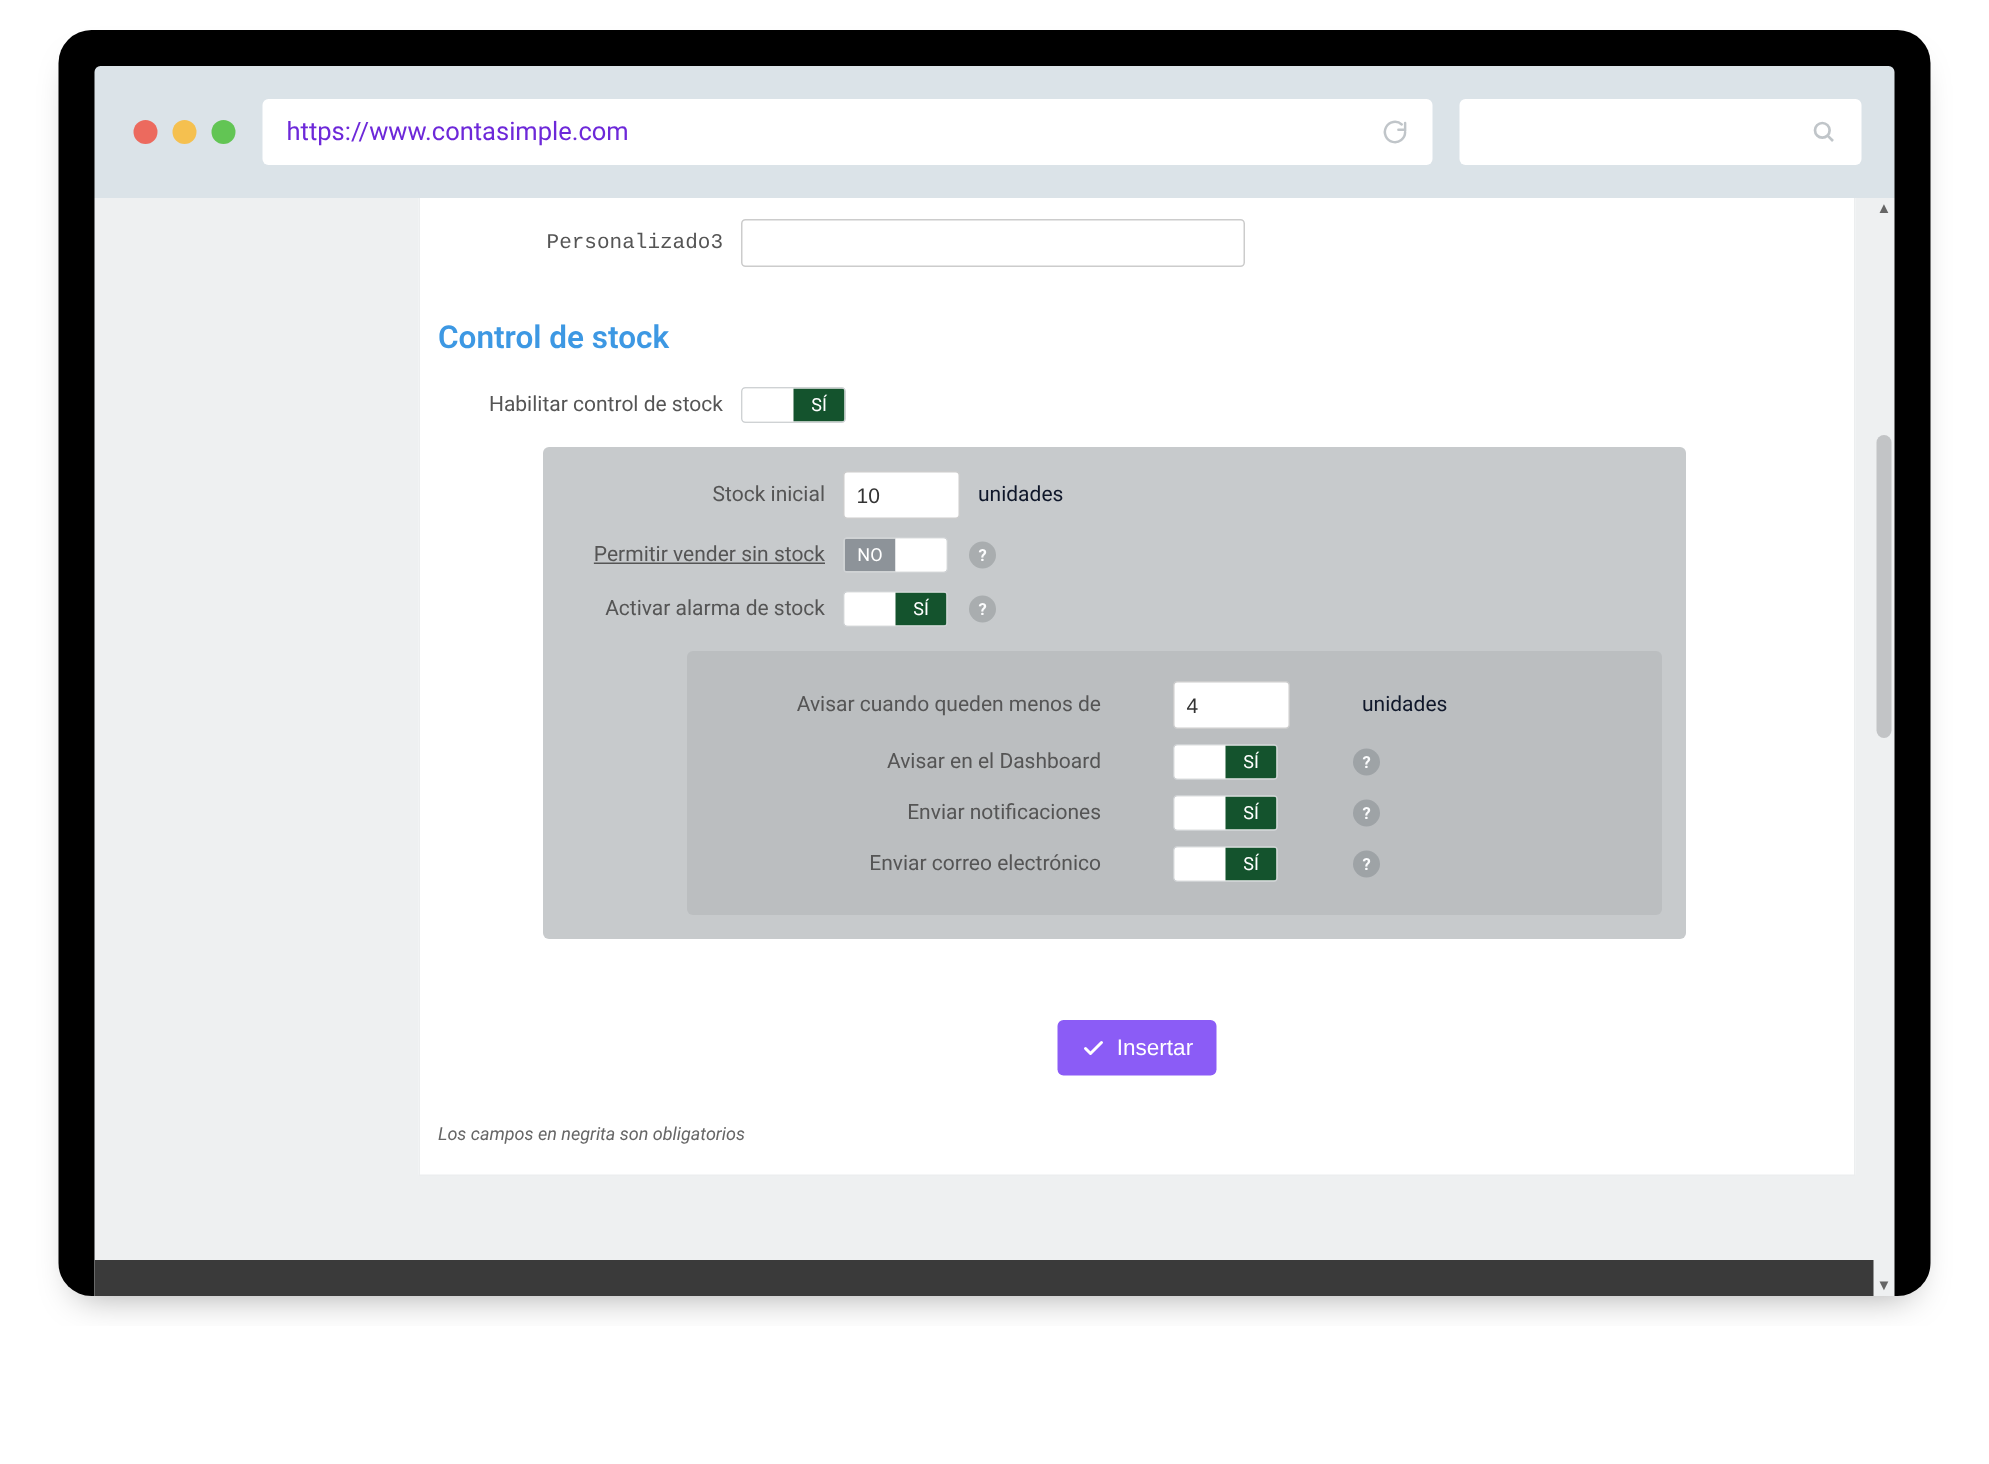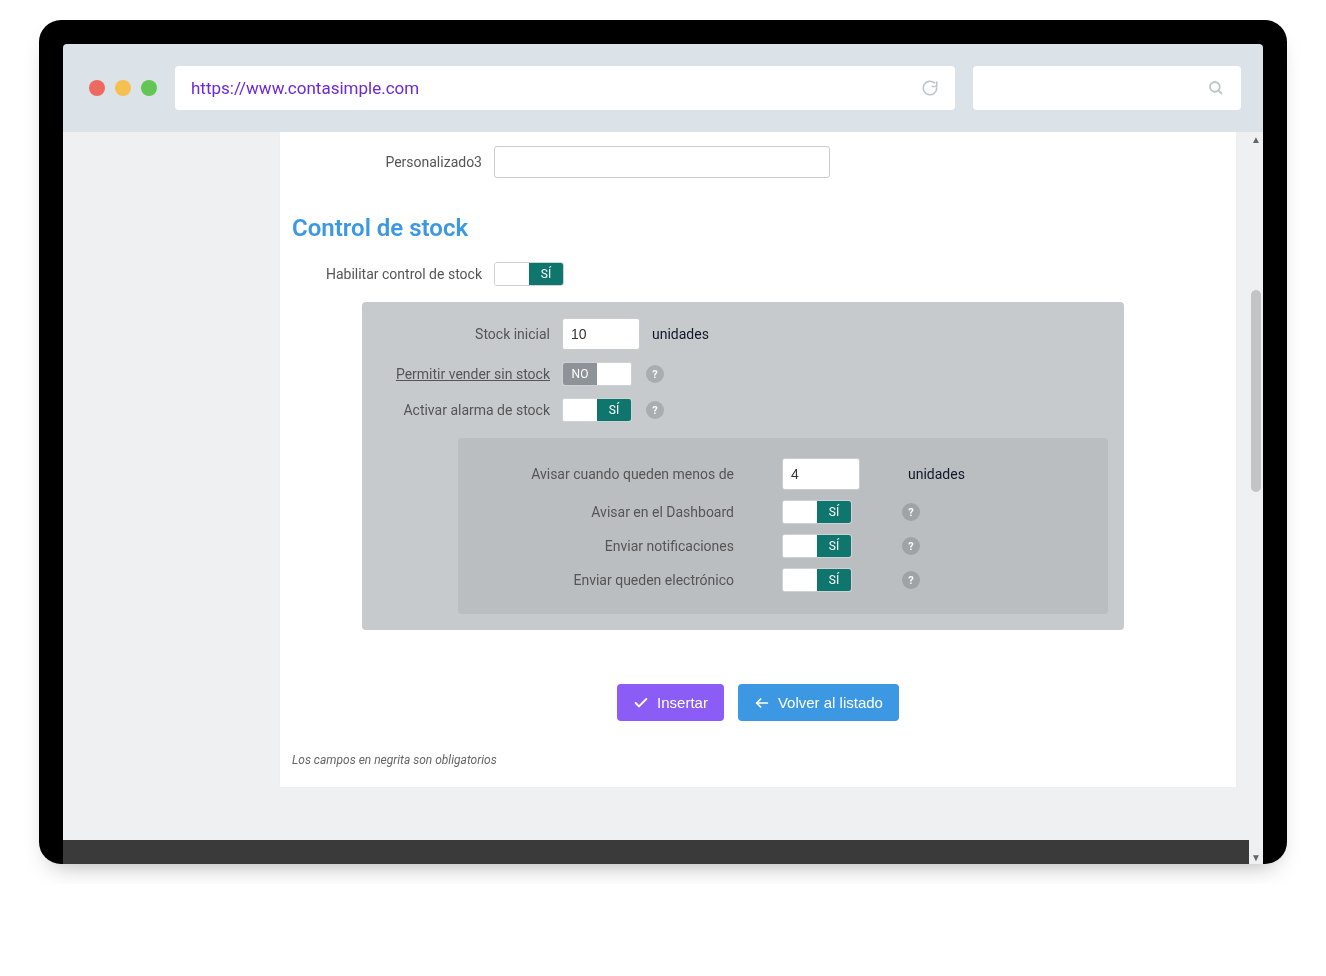--- a/index.html
+++ b/index.html
@@ -114,21 +114,21 @@
     border-radius:3px;
     height:32px;
     padding:4px 8px;
     font-size:14px;
     color:#333;
   }
   .w-lg{width:336px;}
   .w-sm{width:78px;}
   .section-title{
     color:#3d98e3;
-    font-size:24px;
+    font-size:21px;
     font-weight:600;
     margin-top:36px;
     margin-bottom:4px;
   }
   .toggle{
     display:inline-flex;
     border:1px solid #cfd2d4;
     border-radius:3px;
     overflow:hidden;
     font-size:12px;
@@ -136,21 +136,21 @@
     height:24px;
     cursor:pointer;
     background:#fff;
   }
   .toggle span{
     display:flex;align-items:center;justify-content:center;
     width:34px;height:100%;
     color:#fff;
   }
   .toggle.on span.off{background:#fff;color:transparent;}
-  .toggle.on span.on{background:#0f766e;}
+  .toggle.on span.on{background:#14532d;}
   .toggle.off span.off{background:#8d9399;}
   .toggle.off span.on{background:#fff;color:transparent;}
   .panel{
     background:#c7cacc;
     border-radius:4px;
     margin-top:16px;
     padding:16px 16px 16px 16px;
   }
   .panel .form-row{margin-top:12px;}
   .panel .form-row:first-child{margin-top:0;}
@@ -222,21 +222,21 @@
             <line x1="20" y1="20" x2="15.2" y2="15.2"></line>
           </svg>
       </span>
     </div>
   </div>
 
   <div class="viewport">
     <div class="content-frame">
 
       <div class="form-row">
-        <label class="left" style="width:202px;">Personalizado3</label>
+        <label class="left" style="width:202px;font-family:Liberation Mono, monospace;">Personalizado3</label>
         <input type="text" class="text-input w-lg" value="" style="">
       </div>
 
 
       <div class="section-title">Control de stock</div>
 
       <div class="form-row" style="margin-top:20px;">
         <label class="left" style="width:202px;">Habilitar control de stock</label>
         <div class="toggle on">
           <span class="off"></span>
@@ -290,49 +290,40 @@
           <div class="form-row">
             <label class="left" style="width:250px;">Enviar notificaciones</label>
             <div class="toggle on">
               <span class="off"></span>
               <span class="on">SÍ</span>
             </div>
             <span class="help-dot">?</span>
           </div>
 
           <div class="form-row">
-            <label class="left" style="width:250px;">Enviar queden electrónico</label>
+            <label class="left" style="width:250px;">Enviar correo electrónico</label>
             <div class="toggle on">
               <span class="off"></span>
               <span class="on">SÍ</span>
             </div>
             <span class="help-dot">?</span>
           </div>
 
         </div>
       </div>
 
       <div class="actions">
         <button class="btn green">
           <span>
             <svg width="16" height="16" viewBox="0 0 24 24" fill="none" stroke="#fff" stroke-width="3" stroke-linecap="round" stroke-linejoin="round">
                 <polyline points="4 12 9 17 20 6"></polyline>
               </svg>
           </span>
           <span>Insertar</span>
         </button>
-        <button class="btn blue">
-          <span>
-            <svg width="16" height="16" viewBox="0 0 24 24" fill="none" stroke="#fff" stroke-width="2.6" stroke-linecap="round" stroke-linejoin="round">
-                <line x1="20" y1="12" x2="4" y2="12"></line>
-                <polyline points="10 6 4 12 10 18"></polyline>
-              </svg>
-          </span>
-          <span>Volver al listado</span>
-        </button>
       </div>
 
       <div class="footnote">Los campos en negrita son obligatorios</div>
     </div>
 
     <div class="dark-footer"></div>
 
     <div class="scroll-track">
       <div class="scroll-arrow up">▲</div>
       <div class="scroll-thumb"></div>

